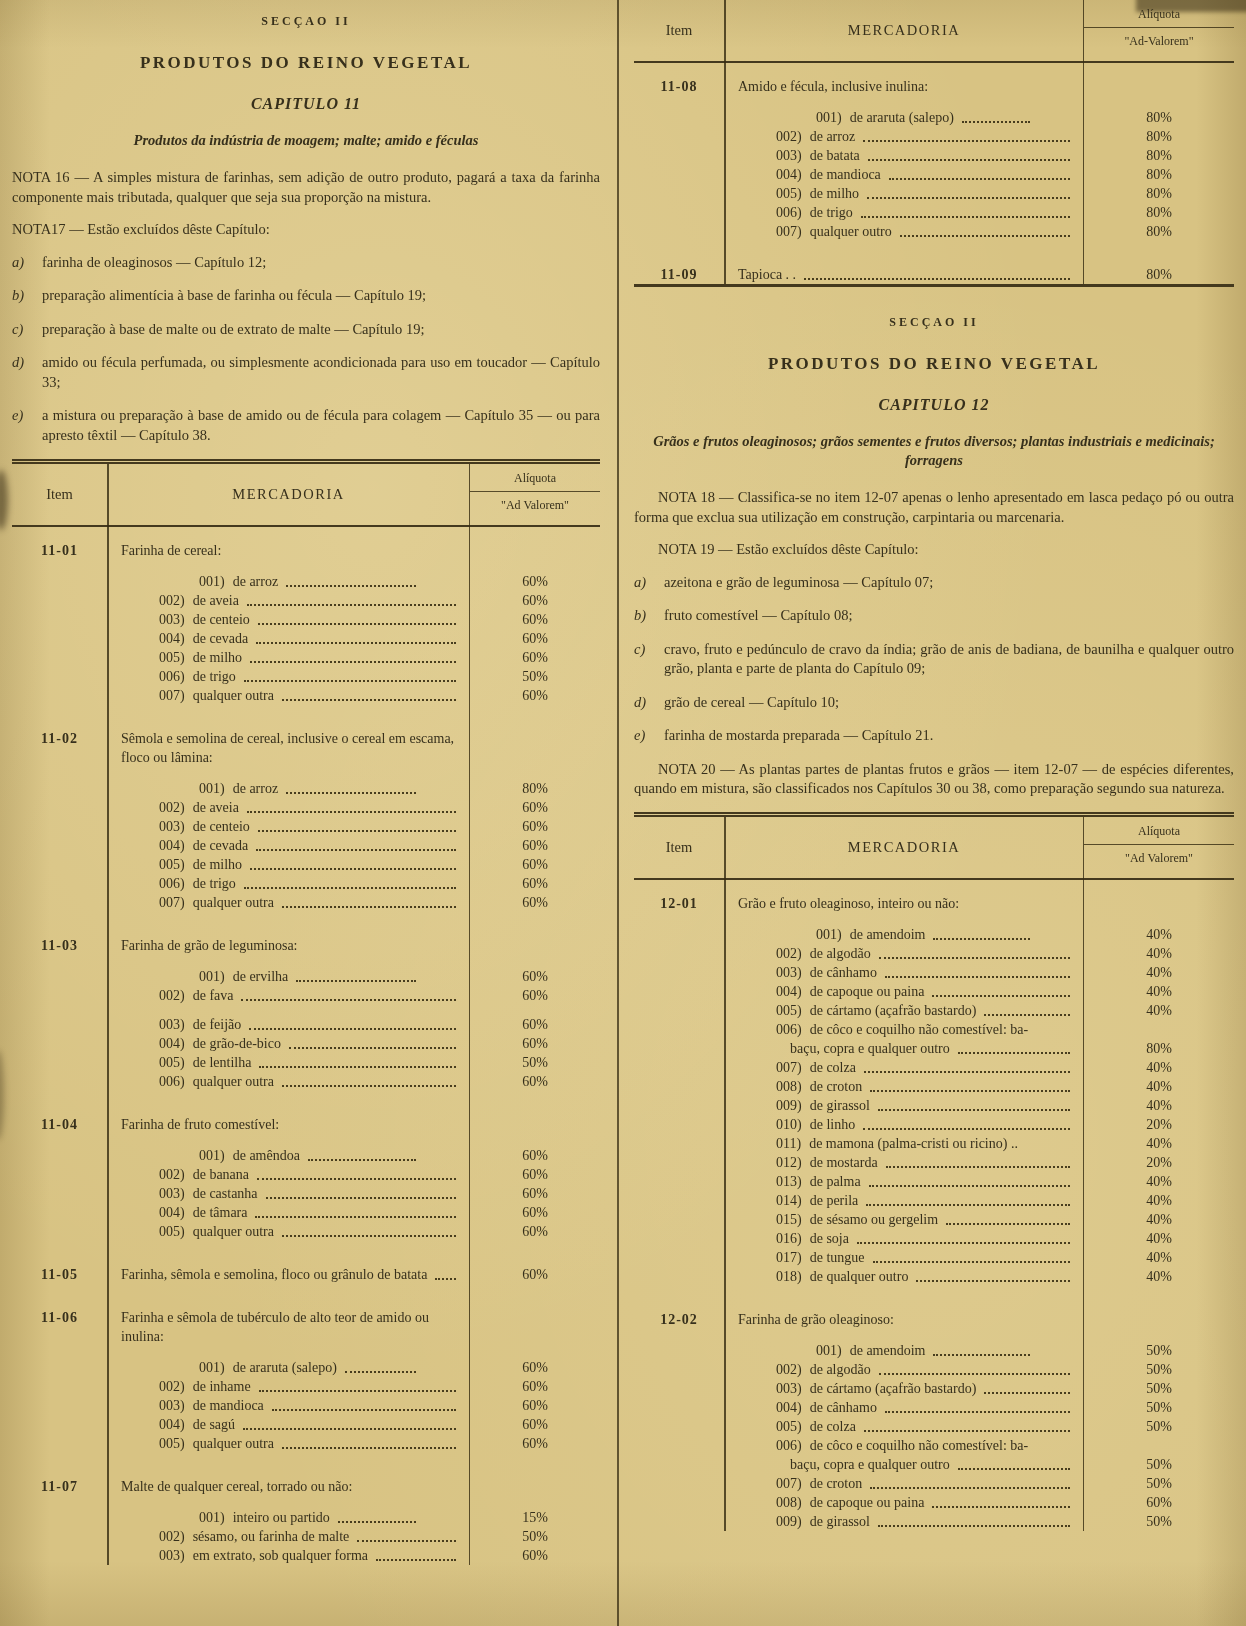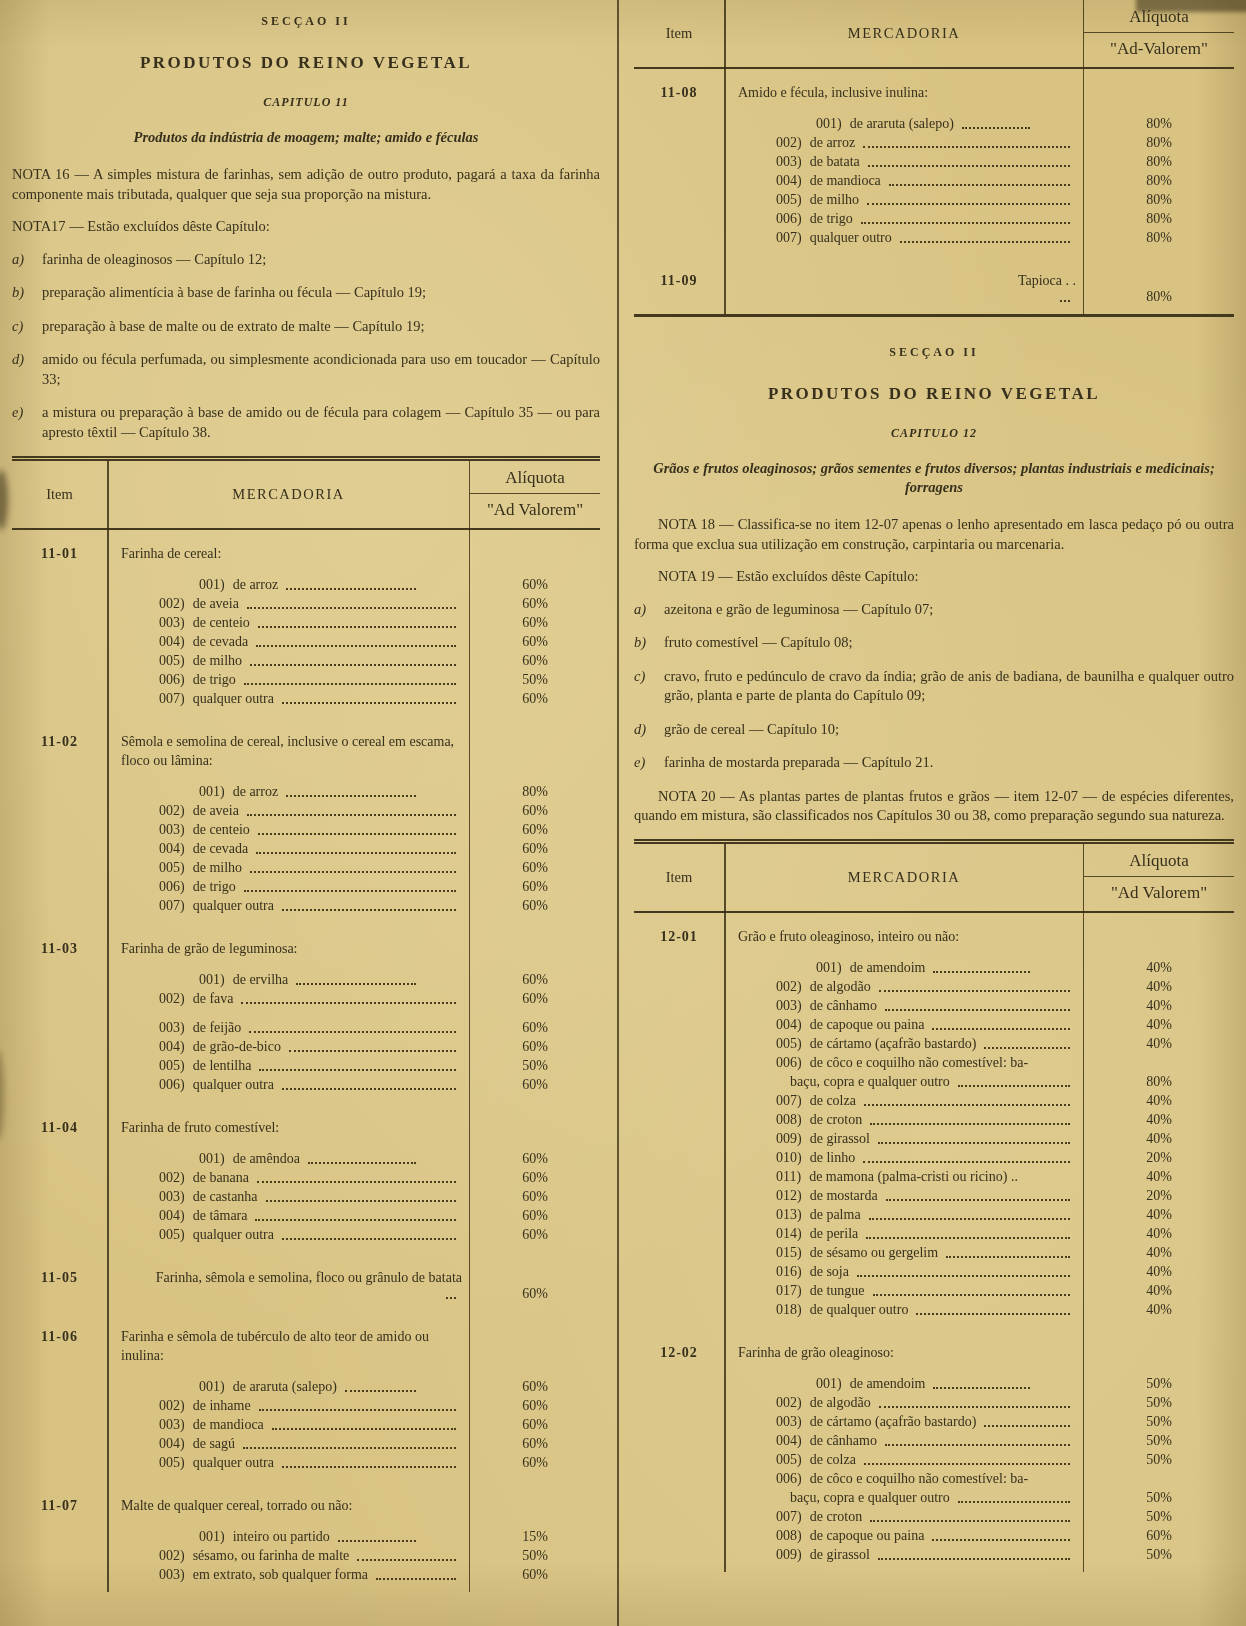--- a/index.html
+++ b/index.html
@@ -25,58 +25,58 @@
       linear-gradient(0deg, rgba(110,85,30,0.16), rgba(0,0,0,0) 4%, rgba(0,0,0,0) 97%, rgba(110,85,30,0.12));
   }
   .divider{position:absolute;left:617px;top:0;bottom:0;width:2px;background:rgba(45,35,12,0.7);}
   .col{position:absolute;top:0;}
   .col-left{left:12px;width:588px;padding-top:14px;}
   .col-right{left:634px;width:600px;}
 
   
   .h-section{font-size:12px;font-weight:bold;letter-spacing:3px;text-align:center;margin-bottom:24px;}
   .h-subsection{font-size:17px;font-weight:bold;letter-spacing:2.5px;text-align:center;margin-bottom:22px;}
-  .h-chapter{font-size:12px;font-weight:bold;font-style:italic;letter-spacing:1px;text-align:center;margin-bottom:18px;}
+  .h-chapter{font-size:16px;font-weight:bold;font-style:italic;letter-spacing:1px;text-align:center;margin-bottom:18px;}
   .chapdesc{font-size:14.5px;font-weight:bold;font-style:italic;text-align:center;margin-bottom:18px;line-height:19px;}
   .sect-block{margin-top:28px;}
 
   
   .notes{margin-top:2px;}
   .note{font-size:14.5px;line-height:19.5px;text-align:justify;margin-bottom:13px;}
   .note.tindent{text-indent:24px;}
   .note.lettered{display:flex;margin-bottom:14px;}
   .nlabel{flex:0 0 30px;font-style:italic;}
   .ntext{flex:1;text-align:justify;}
 
   
   .ttable{position:relative;border-top:5px double var(--rule);margin-top:12px;}
   .ttable.topcut{border-top:none;margin-top:0;}
   .ttable.closed{border-bottom:3px solid var(--rule);}
   .ttable .vline{position:absolute;top:0;bottom:0;width:1.5px;background:rgba(52,42,16,0.8);}
   .thead{display:grid;border-bottom:2.5px solid var(--rule);}
   .h-item,.h-merc{align-self:center;text-align:center;font-size:14.5px;padding:22px 0;}
   .h-merc{letter-spacing:1.5px;}
-  .h-ali{font-size:17px;text-align:center;}
+  .h-ali{font-size:12px;text-align:center;}
   .ali-top{padding:7px 4px 5px;border-bottom:1.5px solid rgba(52,42,16,0.8);}
   .ali-bottom{padding:6px 2px 8px;}
-  .tbody{padding-bottom:8px;}
+  .tbody{padding-bottom:0;}
   .trow{display:grid;font-size:14px;line-height:19px;}
   .t-left .thead,.t-left .trow{grid-template-columns:95px 1fr 130px;}
   .t-left .v1{left:95px;}
   .t-left .v2{right:130px;}
   .t-right .thead,.t-right .trow{grid-template-columns:90px 1fr 150px;}
   .t-right .v1{left:90px;}
   .t-right .v2{right:150px;}
   .trow.head-row{margin-top:14px;}
   .trow.head-row.gap-item{margin-top:24px;}
   .trow.sub.first-sub{margin-top:12px;gap:40px;}
   .trow.sub.gap-sub{margin-top:10px;}
   .c-item{text-align:center;font-weight:bold;letter-spacing:1px;}
   .c-merc{padding-left:14px;padding-right:8px;}
-  .c-merc.withleader{display:flex;align-items:flex-end;flex-direction:column;}
+  .c-merc.withleader{display:flex;align-items:flex-end;}
   .trow.drate .c-rate{align-self:end;}
   .subm{display:flex;align-items:baseline;padding-left:52px;}
   .trow.cont .subm{padding-left:66px;}
   .subm .num{flex:0 0 auto;margin-right:8px;}
   .subm .nm{flex:0 1 auto;}
   .leader{flex:1 1 12px;min-width:10px;border-bottom:2px dotted rgba(55,45,18,0.9);margin:0 6px 4px 8px;align-self:flex-end;}
   .c-rate{text-align:center;}
 
   
   .smudge{position:absolute;background:rgba(40,30,10,0.5);filter:blur(3px);border-radius:50%;}

